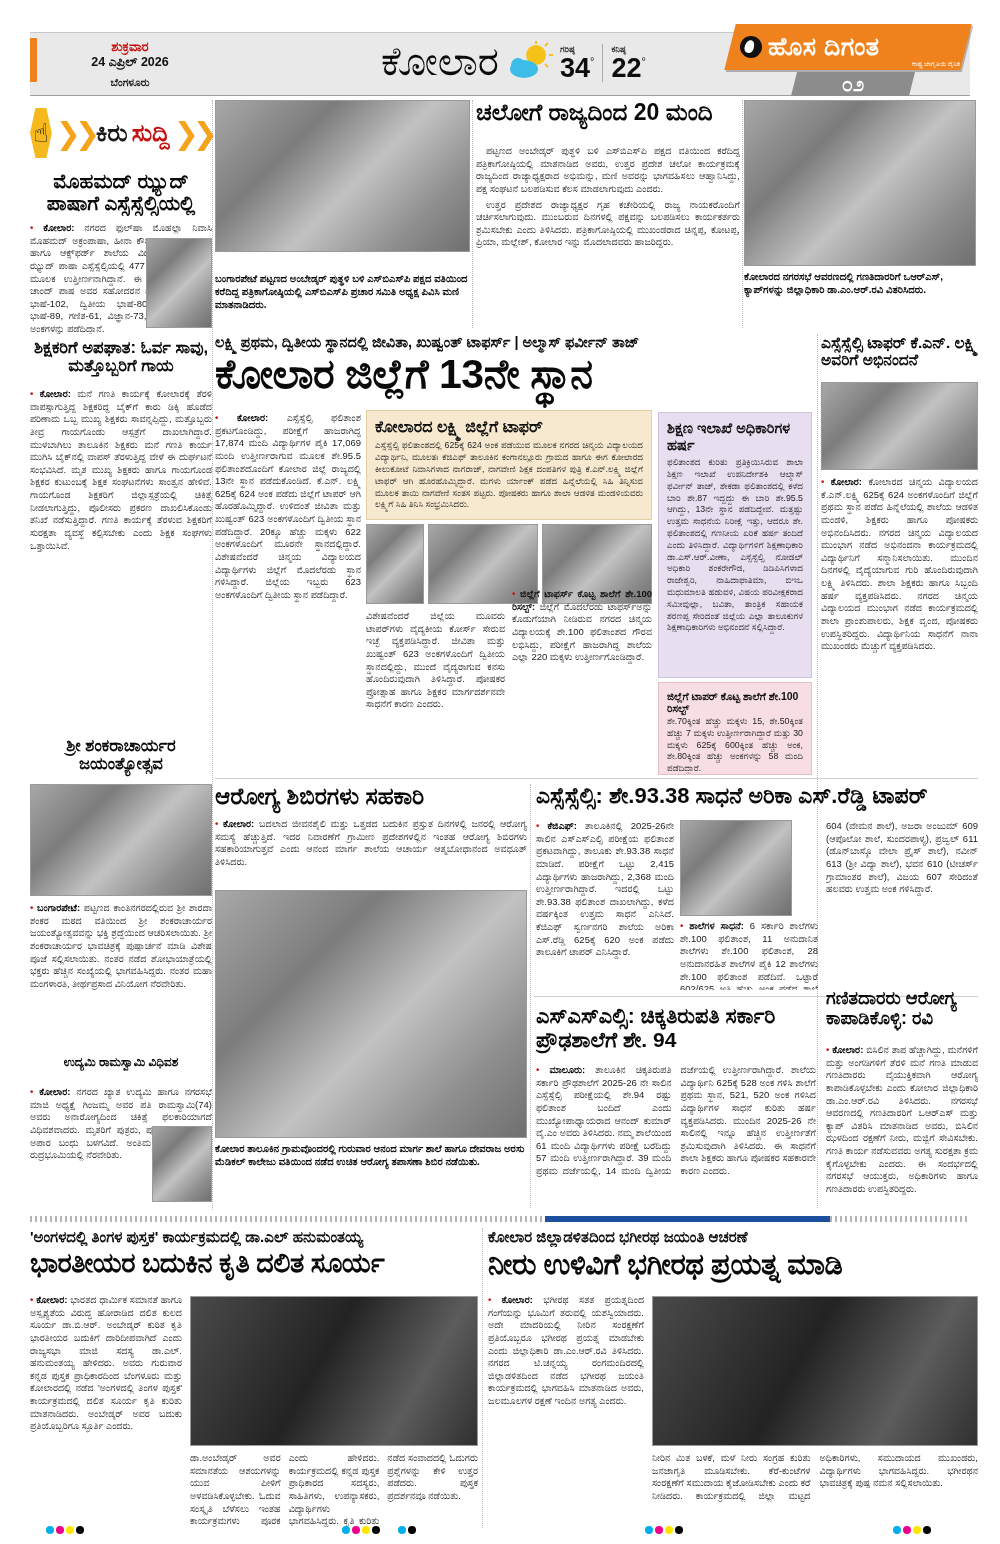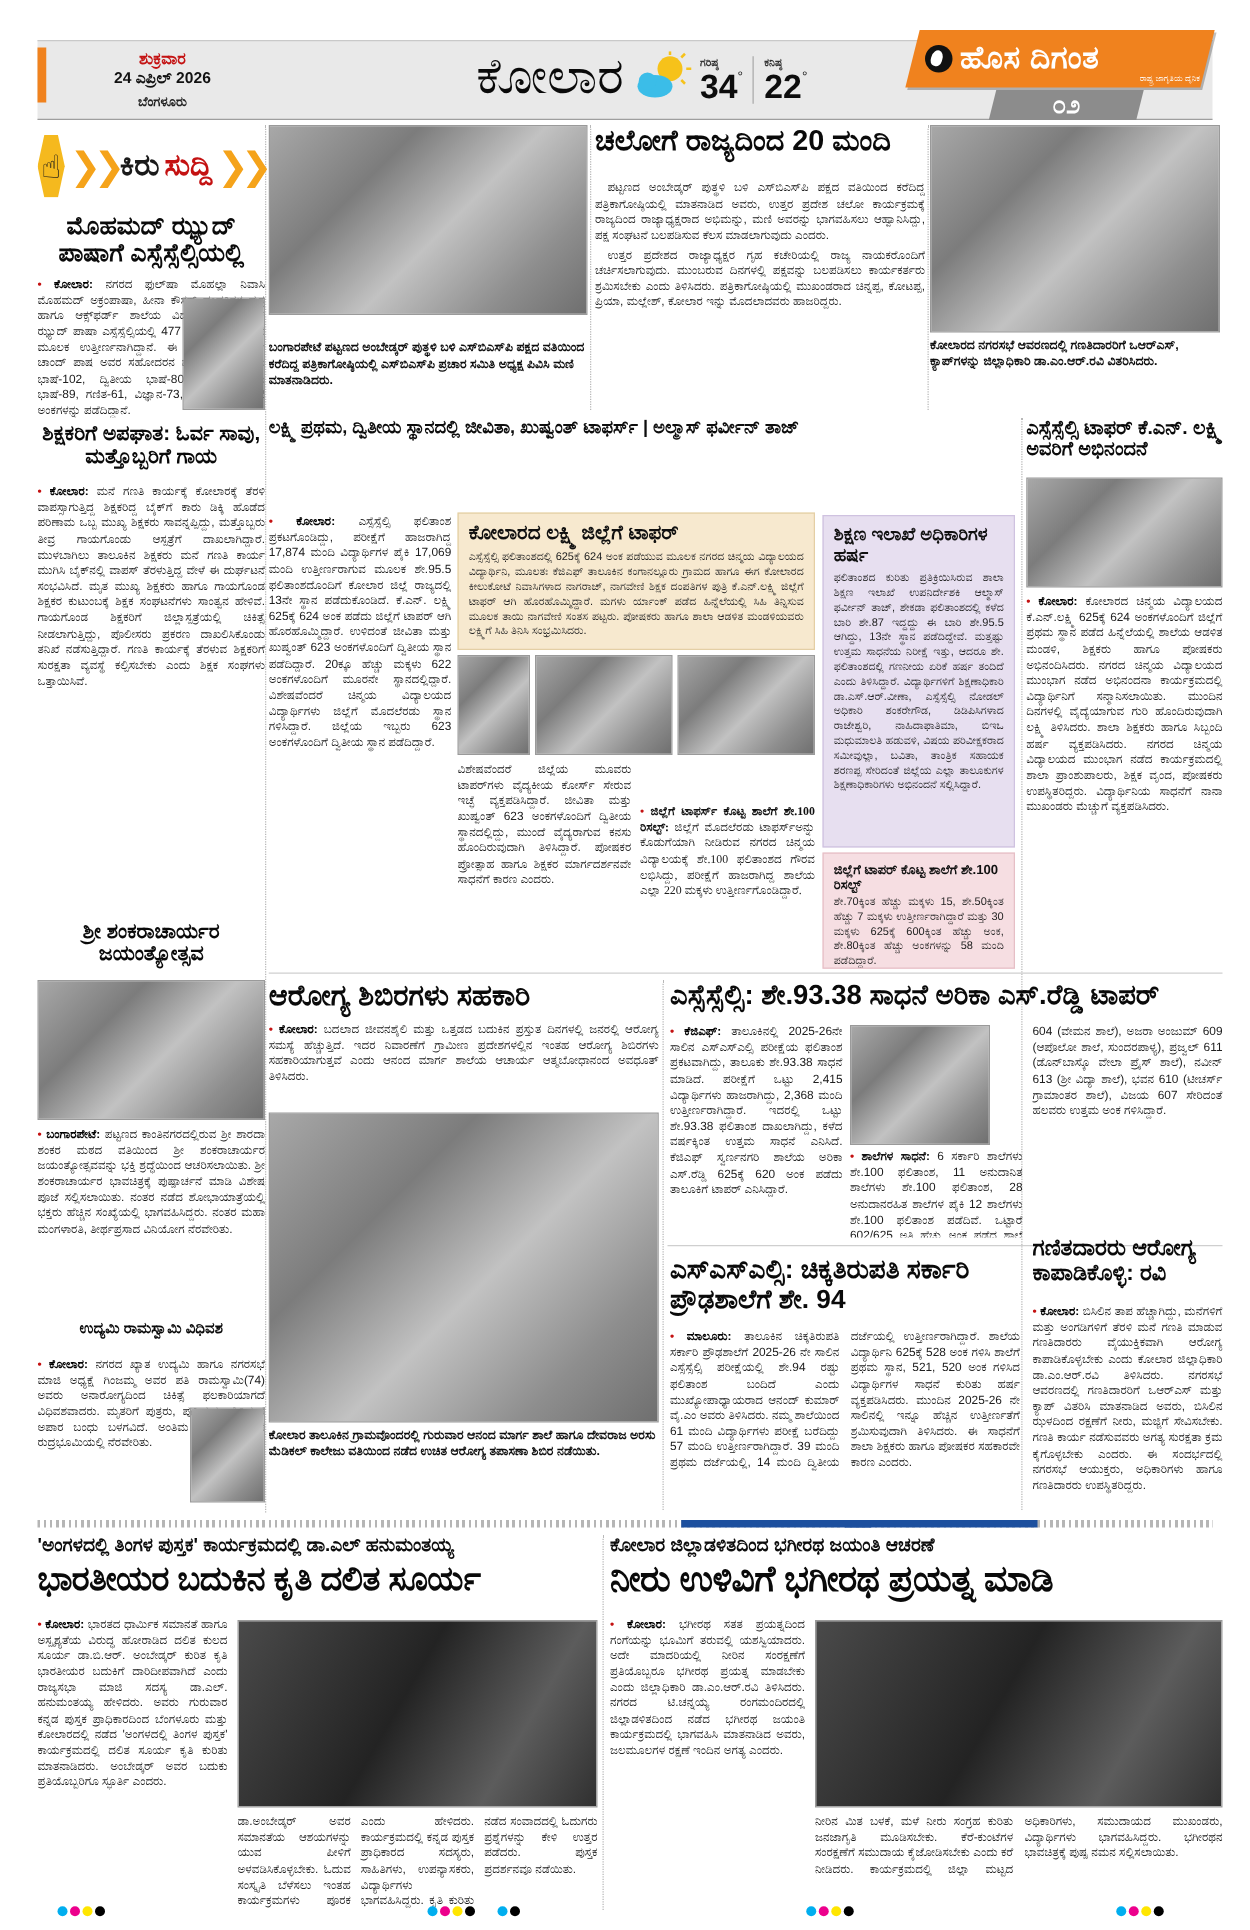--- a/index.html
+++ b/index.html
@@ -151,39 +151,40 @@
   <div class="abs h-sec" style="left:476px;top:100px;width:264px;height:36px;font-size:23px;overflow:hidden;">ಚಲೋಗೆ ರಾಜ್ಯದಿಂದ 20 ಮಂದಿ</div>
   <div class="abs body-txt" style="left:476px;top:142px;width:264px;height:186px;">
     <p style="margin:3px 0 0;text-indent:10px;">ಪಟ್ಟಣದ ಅಂಬೇಡ್ಕರ್ ಪುತ್ಥಳಿ ಬಳಿ ಎಸ್‌ಬಿಎಸ್‌ಪಿ ಪಕ್ಷದ ವತಿಯಿಂದ ಕರೆದಿದ್ದ ಪತ್ರಿಕಾಗೋಷ್ಠಿಯಲ್ಲಿ ಮಾತನಾಡಿದ ಅವರು, ಉತ್ತರ ಪ್ರದೇಶ ಚಲೋ ಕಾರ್ಯಕ್ರಮಕ್ಕೆ ರಾಜ್ಯದಿಂದ ರಾಜ್ಯಾಧ್ಯಕ್ಷರಾದ ಅಭಿಮನ್ನು, ಮಣಿ ಅವರನ್ನು ಭಾಗವಹಿಸಲು ಆಹ್ವಾನಿಸಿದ್ದು, ಪಕ್ಷ ಸಂಘಟನೆ ಬಲಪಡಿಸುವ ಕೆಲಸ ಮಾಡಲಾಗುವುದು ಎಂದರು.</p>
     <p style="margin:3px 0 0;text-indent:10px;">ಉತ್ತರ ಪ್ರದೇಶದ ರಾಜ್ಯಾಧ್ಯಕ್ಷರ ಗೃಹ ಕಚೇರಿಯಲ್ಲಿ ರಾಜ್ಯ ನಾಯಕರೊಂದಿಗೆ ಚರ್ಚಿಸಲಾಗುವುದು. ಮುಂಬರುವ ದಿನಗಳಲ್ಲಿ ಪಕ್ಷವನ್ನು ಬಲಪಡಿಸಲು ಕಾರ್ಯಕರ್ತರು ಶ್ರಮಿಸಬೇಕು ಎಂದು ತಿಳಿಸಿದರು. ಪತ್ರಿಕಾಗೋಷ್ಠಿಯಲ್ಲಿ ಮುಖಂಡರಾದ ಚಿನ್ನಪ್ಪ, ಕೋಟಪ್ಪ, ಪ್ರಿಯಾ, ಮಲ್ಲೇಶ್, ಕೋಲಾರ ಇನ್ನು ಮೊದಲಾದವರು ಹಾಜರಿದ್ದರು.</p>
   </div>
 
   <div class="abs photo" style="left:744px;top:100px;width:232px;height:166px;"></div>
   <div class="abs kick" style="left:215px;top:334px;width:640px;height:20px;font-size:14.5px;overflow:hidden;">ಲಕ್ಷ್ಮಿ ಪ್ರಥಮ, ದ್ವಿತೀಯ ಸ್ಥಾನದಲ್ಲಿ ಜೀವಿತಾ, ಖುಷ್ವಂತ್ ಟಾಫರ್ಸ್ | ಅಲ್ಮಾಸ್ ಫರ್ವೀನ್ ತಾಜ್</div>
 
   <div class="abs cap" style="left:744px;top:270px;width:232px;height:52px;">ಕೋಲಾರದ ನಗರಸಭೆ ಆವರಣದಲ್ಲಿ ಗಣತಿದಾರರಿಗೆ ಒಆರ್‌ಎಸ್, ಕ್ಯಾಪ್‌ಗಳನ್ನು ಜಿಲ್ಲಾಧಿಕಾರಿ ಡಾ.ಎಂ.ಆರ್.ರವಿ ವಿತರಿಸಿದರು.</div>
+  <div class="abs h1-big" style="left:215px;top:354px;width:648px;height:54px;font-size:41px;overflow:hidden;">ಕೋಲಾರ ಜಿಲ್ಲೆಗೆ 13ನೇ ಸ್ಥಾನ</div>
 
   <div class="abs body-txt" style="left:215px;top:412px;width:146px;height:363px;">
     <span class="dl">ಕೋಲಾರ:</span>
     <span>ಎಸ್ಸೆಸ್ಸೆಲ್ಸಿ ಫಲಿತಾಂಶ ಪ್ರಕಟಗೊಂಡಿದ್ದು, ಪರೀಕ್ಷೆಗೆ ಹಾಜರಾಗಿದ್ದ 17,874 ಮಂದಿ ವಿದ್ಯಾರ್ಥಿಗಳ ಪೈಕಿ 17,069 ಮಂದಿ ಉತ್ತೀರ್ಣರಾಗುವ ಮೂಲಕ ಶೇ.95.5 ಫಲಿತಾಂಶದೊಂದಿಗೆ ಕೋಲಾರ ಜಿಲ್ಲೆ ರಾಜ್ಯದಲ್ಲಿ 13ನೇ ಸ್ಥಾನ ಪಡೆದುಕೊಂಡಿದೆ. ಕೆ.ಎನ್. ಲಕ್ಷ್ಮಿ 625ಕ್ಕೆ 624 ಅಂಕ ಪಡೆದು ಜಿಲ್ಲೆಗೆ ಟಾಪರ್ ಆಗಿ ಹೊರಹೊಮ್ಮಿದ್ದಾರೆ. ಉಳಿದಂತೆ ಜೀವಿತಾ ಮತ್ತು ಖುಷ್ವಂತ್ 623 ಅಂಕಗಳೊಂದಿಗೆ ದ್ವಿತೀಯ ಸ್ಥಾನ ಪಡೆದಿದ್ದಾರೆ. 20ಕ್ಕೂ ಹೆಚ್ಚು ಮಕ್ಕಳು 622 ಅಂಕಗಳೊಂದಿಗೆ ಮೂರನೇ ಸ್ಥಾನದಲ್ಲಿದ್ದಾರೆ. ವಿಶೇಷವೆಂದರೆ ಚಿನ್ಮಯ ವಿದ್ಯಾಲಯದ ವಿದ್ಯಾರ್ಥಿಗಳು ಜಿಲ್ಲೆಗೆ ಮೊದಲೆರಡು ಸ್ಥಾನ ಗಳಿಸಿದ್ದಾರೆ. ಜಿಲ್ಲೆಯ ಇಬ್ಬರು 623 ಅಂಕಗಳೊಂದಿಗೆ ದ್ವಿತೀಯ ಸ್ಥಾನ ಪಡೆದಿದ್ದಾರೆ.</span>
   </div>
 
   <div class="abs box" style="left:366px;top:410px;width:286px;height:110px;background:#f7e9cf;border:1px solid #e4cfa5;">
     <div class="box-title" style="font-size:16px;">ಕೋಲಾರದ ಲಕ್ಷ್ಮಿ ಜಿಲ್ಲೆಗೆ ಟಾಫರ್</div>
     <div class="box-body">ಎಸ್ಸೆಸ್ಸೆಲ್ಸಿ ಫಲಿತಾಂಶದಲ್ಲಿ 625ಕ್ಕೆ 624 ಅಂಕ ಪಡೆಯುವ ಮೂಲಕ ನಗರದ ಚಿನ್ಮಯ ವಿದ್ಯಾಲಯದ ವಿದ್ಯಾರ್ಥಿನಿ, ಮೂಲತಃ ಕೆಜಿಎಫ್ ತಾಲೂಕಿನ ಕಂಗಾನಲ್ಲೂರು ಗ್ರಾಮದ ಹಾಗೂ ಈಗ ಕೋಲಾರದ ಕೀಲುಕೋಟೆ ನಿವಾಸಿಗಳಾದ ನಾಗರಾಜ್, ನಾಗವೇಣಿ ಶಿಕ್ಷಕ ದಂಪತಿಗಳ ಪುತ್ರಿ ಕೆ.ಎನ್.ಲಕ್ಷ್ಮಿ ಜಿಲ್ಲೆಗೆ ಟಾಫರ್ ಆಗಿ ಹೊರಹೊಮ್ಮಿದ್ದಾರೆ. ಮಗಳು ರ್ಯಾಂಕ್ ಪಡೆದ ಹಿನ್ನೆಲೆಯಲ್ಲಿ ಸಿಹಿ ತಿನ್ನಿಸುವ ಮೂಲಕ ತಾಯಿ ನಾಗವೇಣಿ ಸಂತಸ ಪಟ್ಟರು. ಪೋಷಕರು ಹಾಗೂ ಶಾಲಾ ಆಡಳಿತ ಮಂಡಳಿಯವರು ಲಕ್ಷ್ಮಿಗೆ ಸಿಹಿ ತಿನಿಸಿ ಸಂಭ್ರಮಿಸಿದರು.</div>
   </div>
 
   <div class="abs" style="left:366px;top:524px;width:286px;height:80px;display:flex;gap:4px;">
     <div class="photo" style="width:58px;height:80px;"></div>
     <div class="photo" style="width:110px;height:80px;"></div>
     <div class="photo" style="width:110px;height:80px;"></div>
   </div>
 
   <div class="abs body-txt" style="left:366px;top:610px;width:139px;height:165px;">ವಿಶೇಷವೆಂದರೆ ಜಿಲ್ಲೆಯ ಮೂವರು ಟಾಪರ್‌ಗಳು ವೈದ್ಯಕೀಯ ಕೋರ್ಸ್ ಸೇರುವ ಇಚ್ಛೆ ವ್ಯಕ್ತಪಡಿಸಿದ್ದಾರೆ. ಜೀವಿತಾ ಮತ್ತು ಖುಷ್ವಂತ್ 623 ಅಂಕಗಳೊಂದಿಗೆ ದ್ವಿತೀಯ ಸ್ಥಾನದಲ್ಲಿದ್ದು, ಮುಂದೆ ವೈದ್ಯರಾಗುವ ಕನಸು ಹೊಂದಿರುವುದಾಗಿ ತಿಳಿಸಿದ್ದಾರೆ. ಪೋಷಕರ ಪ್ರೋತ್ಸಾಹ ಹಾಗೂ ಶಿಕ್ಷಕರ ಮಾರ್ಗದರ್ಶನವೇ ಸಾಧನೆಗೆ ಕಾರಣ ಎಂದರು.</div>
-  <div class="abs body-txt" style="left:512px;top:644px;width:140px;height:165px;font-family:Liberation Serif, serif;">
+  <div class="abs body-txt" style="left:512px;top:588px;width:140px;height:165px;">
     <span class="dl" style="color:#111;">ಜಿಲ್ಲೆಗೆ ಟಾಫರ್ಸ್ ಕೊಟ್ಟ ಶಾಲೆಗೆ ಶೇ.100 ರಿಸಲ್ಟ್:</span>
     <span>ಜಿಲ್ಲೆಗೆ ಮೊದಲೆರಡು ಟಾಫರ್ಸ್‌ಅನ್ನು ಕೊಡುಗೆಯಾಗಿ ನೀಡಿರುವ ನಗರದ ಚಿನ್ಮಯ ವಿದ್ಯಾಲಯಕ್ಕೆ ಶೇ.100 ಫಲಿತಾಂಶದ ಗೌರವ ಲಭಿಸಿದ್ದು, ಪರೀಕ್ಷೆಗೆ ಹಾಜರಾಗಿದ್ದ ಶಾಲೆಯ ಎಲ್ಲಾ 220 ಮಕ್ಕಳು ಉತ್ತೀರ್ಣಗೊಂಡಿದ್ದಾರೆ.</span>
   </div>
 
   <div class="abs box" style="left:658px;top:412px;width:154px;height:266px;background:#e7dff0;border:1px solid #cfc2e0;">
     <div class="box-title">ಶಿಕ್ಷಣ ಇಲಾಖೆ ಅಧಿಕಾರಿಗಳ ಹರ್ಷ</div>
     <div class="box-body">ಫಲಿತಾಂಶದ ಕುರಿತು ಪ್ರತಿಕ್ರಿಯಿಸಿರುವ ಶಾಲಾ ಶಿಕ್ಷಣ ಇಲಾಖೆ ಉಪನಿರ್ದೇಶಕಿ ಆಲ್ಮಾಸ್ ಫರ್ವೀನ್ ತಾಜ್, ಶೇಕಡಾ ಫಲಿತಾಂಶದಲ್ಲಿ ಕಳೆದ ಬಾರಿ ಶೇ.87 ಇದ್ದದ್ದು ಈ ಬಾರಿ ಶೇ.95.5 ಆಗಿದ್ದು, 13ನೇ ಸ್ಥಾನ ಪಡೆದಿದ್ದೇವೆ. ಮತ್ತಷ್ಟು ಉತ್ತಮ ಸಾಧನೆಯ ನಿರೀಕ್ಷೆ ಇತ್ತು, ಆದರೂ ಶೇ. ಫಲಿತಾಂಶದಲ್ಲಿ ಗಣನೀಯ ಏರಿಕೆ ಹರ್ಷ ತಂದಿದೆ ಎಂದು ತಿಳಿಸಿದ್ದಾರೆ. ವಿದ್ಯಾರ್ಥಿಗಳಿಗೆ ಶಿಕ್ಷಣಾಧಿಕಾರಿ ಡಾ.ಎಸ್.ಆರ್.ವೀಣಾ, ಎಸ್ಸೆಸ್ಸೆಲ್ಸಿ ನೋಡಲ್ ಅಧಿಕಾರಿ ಶಂಕರೇಗೌಡ, ಡಿಡಿಪಿಸಿಗಳಾದ ರಾಜೇಶ್ವರಿ, ನಾಹಿದಾಫಾತಿಮಾ, ಬಿಇಒ ಮಧುಮಾಲತಿ ಹಡುವಳಿ, ವಿಷಯ ಪರಿವೀಕ್ಷಕರಾದ ಸಮೀವುಲ್ಲಾ, ಬವಿತಾ, ತಾಂತ್ರಿಕ ಸಹಾಯಕ ಶರಣಪ್ಪ ಸೇರಿದಂತೆ ಜಿಲ್ಲೆಯ ಎಲ್ಲಾ ತಾಲೂಕುಗಳ ಶಿಕ್ಷಣಾಧಿಕಾರಿಗಳು ಅಭಿನಂದನೆ ಸಲ್ಲಿಸಿದ್ದಾರೆ.</div>
   </div>
 
   <div class="abs box" style="left:658px;top:682px;width:154px;height:93px;background:#f6dee2;border:1px solid #e6bfc6;">

